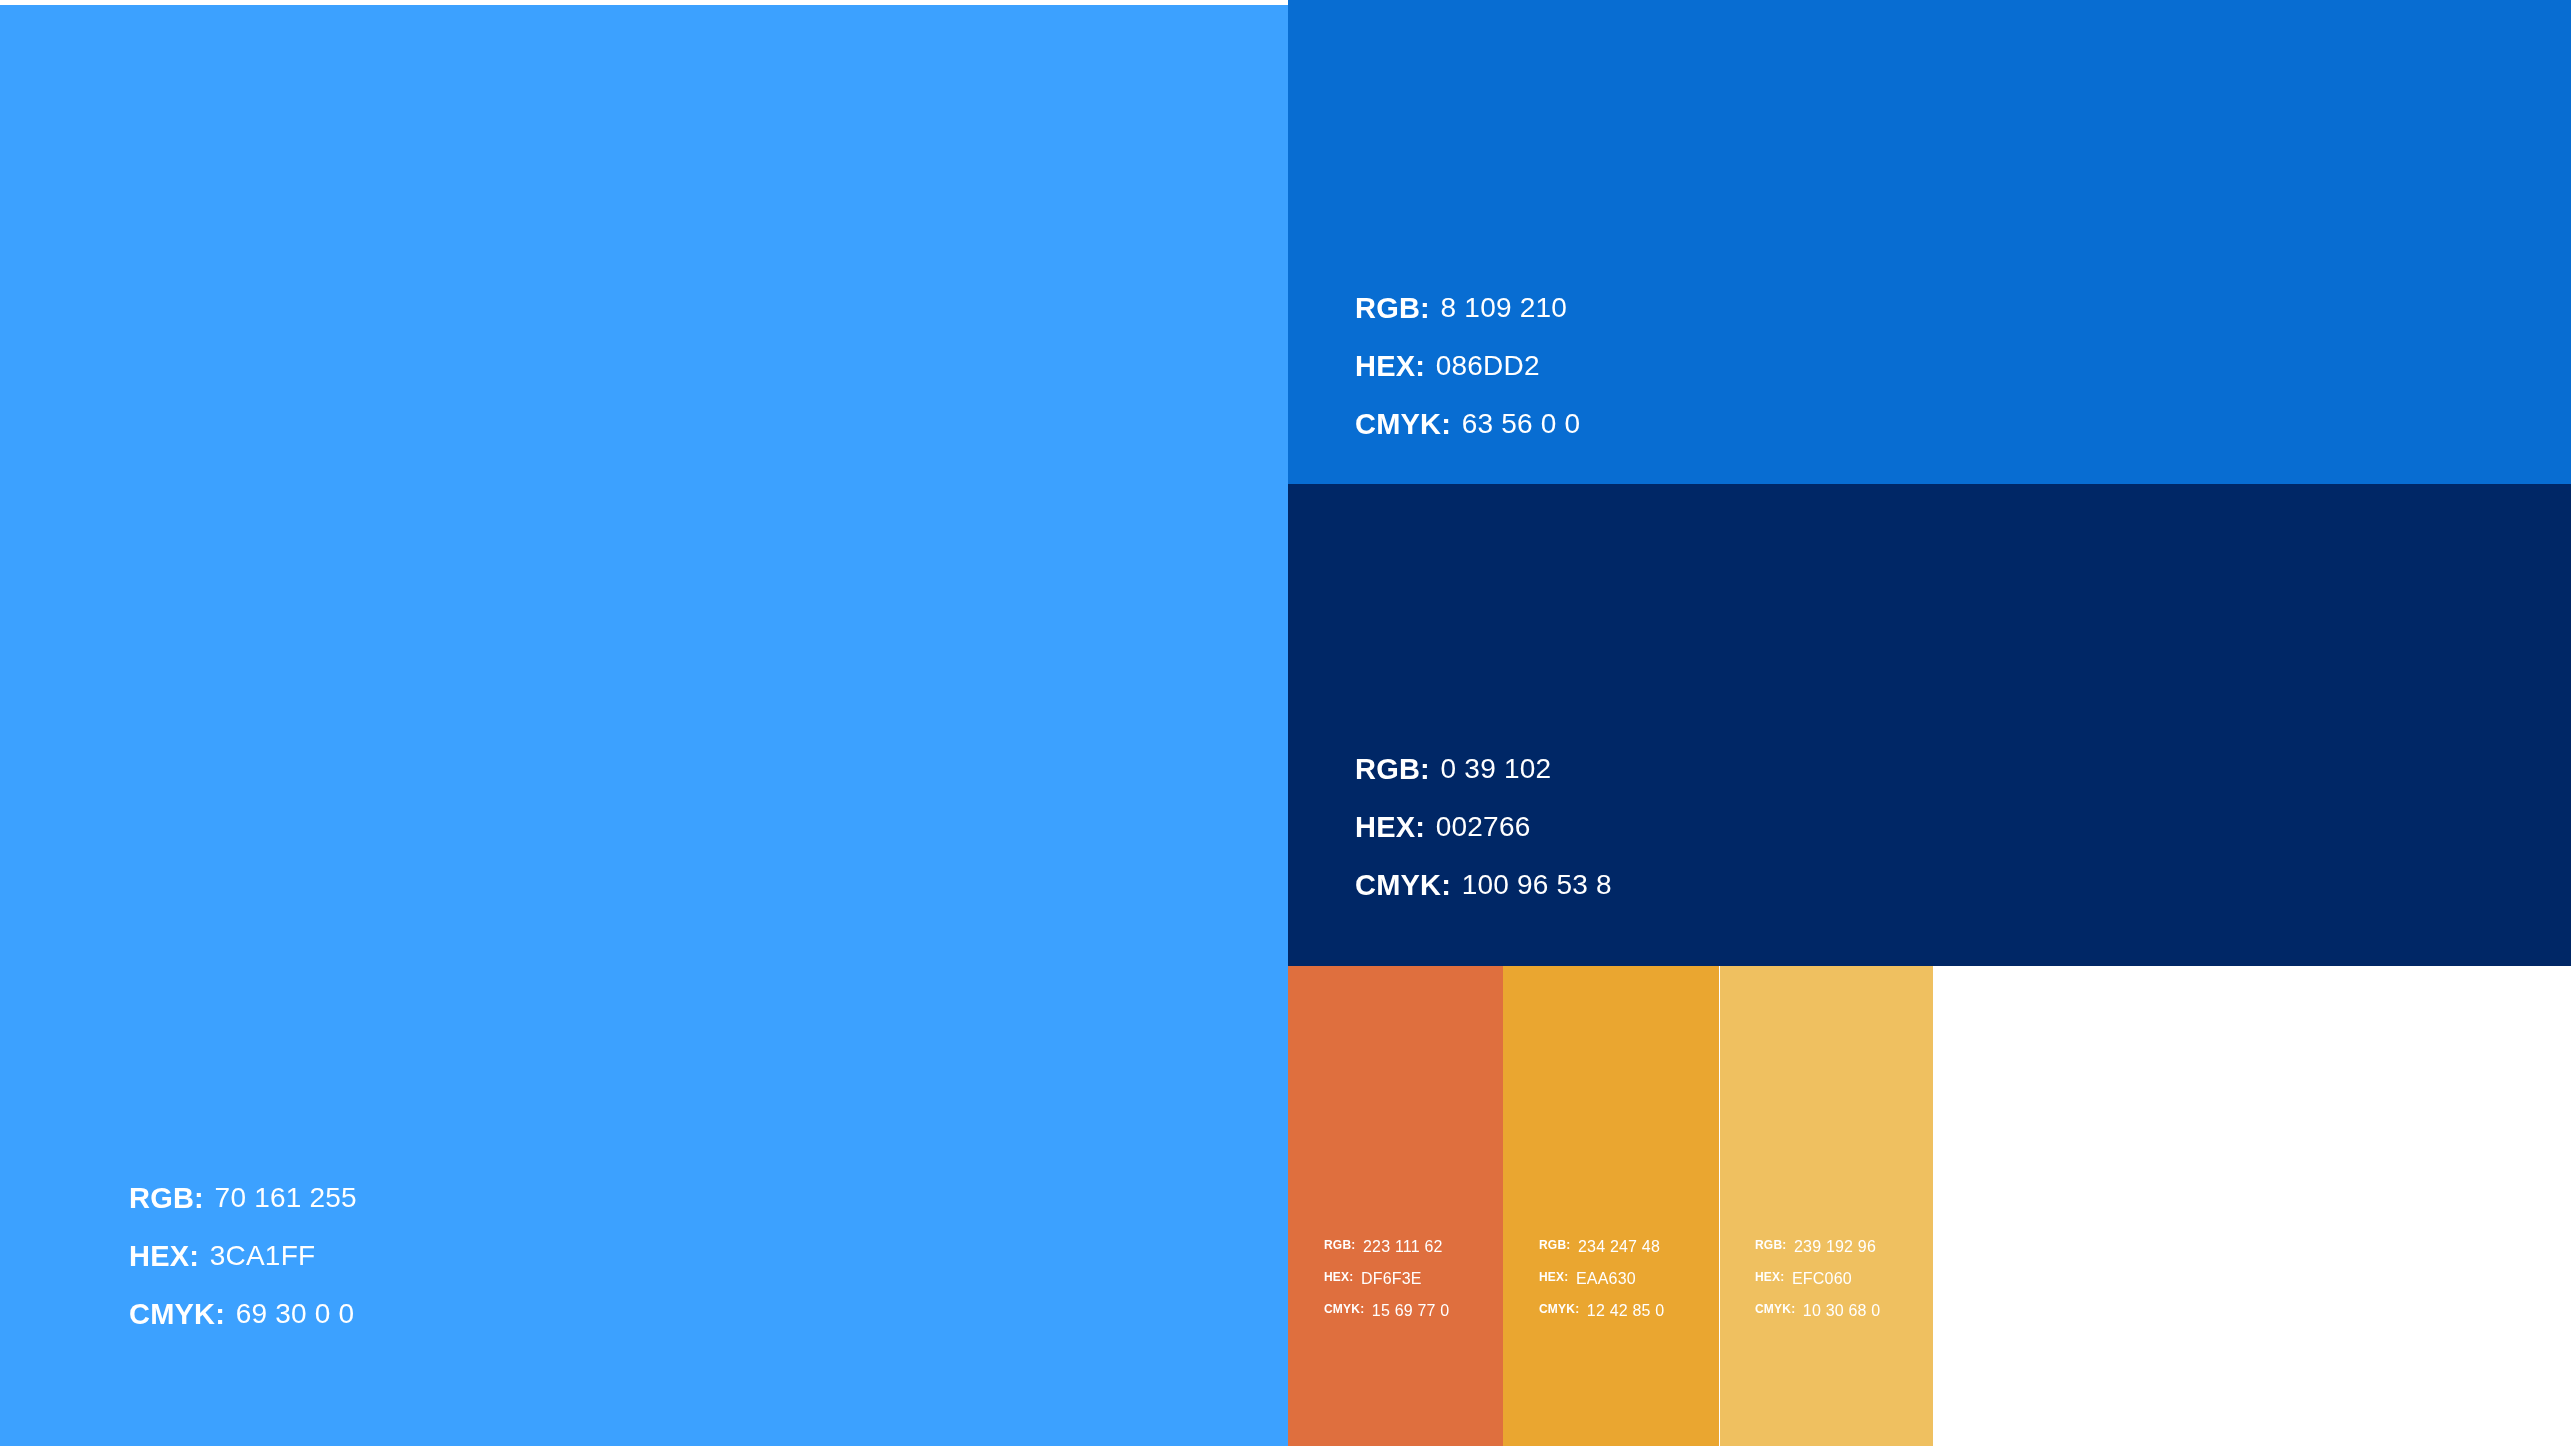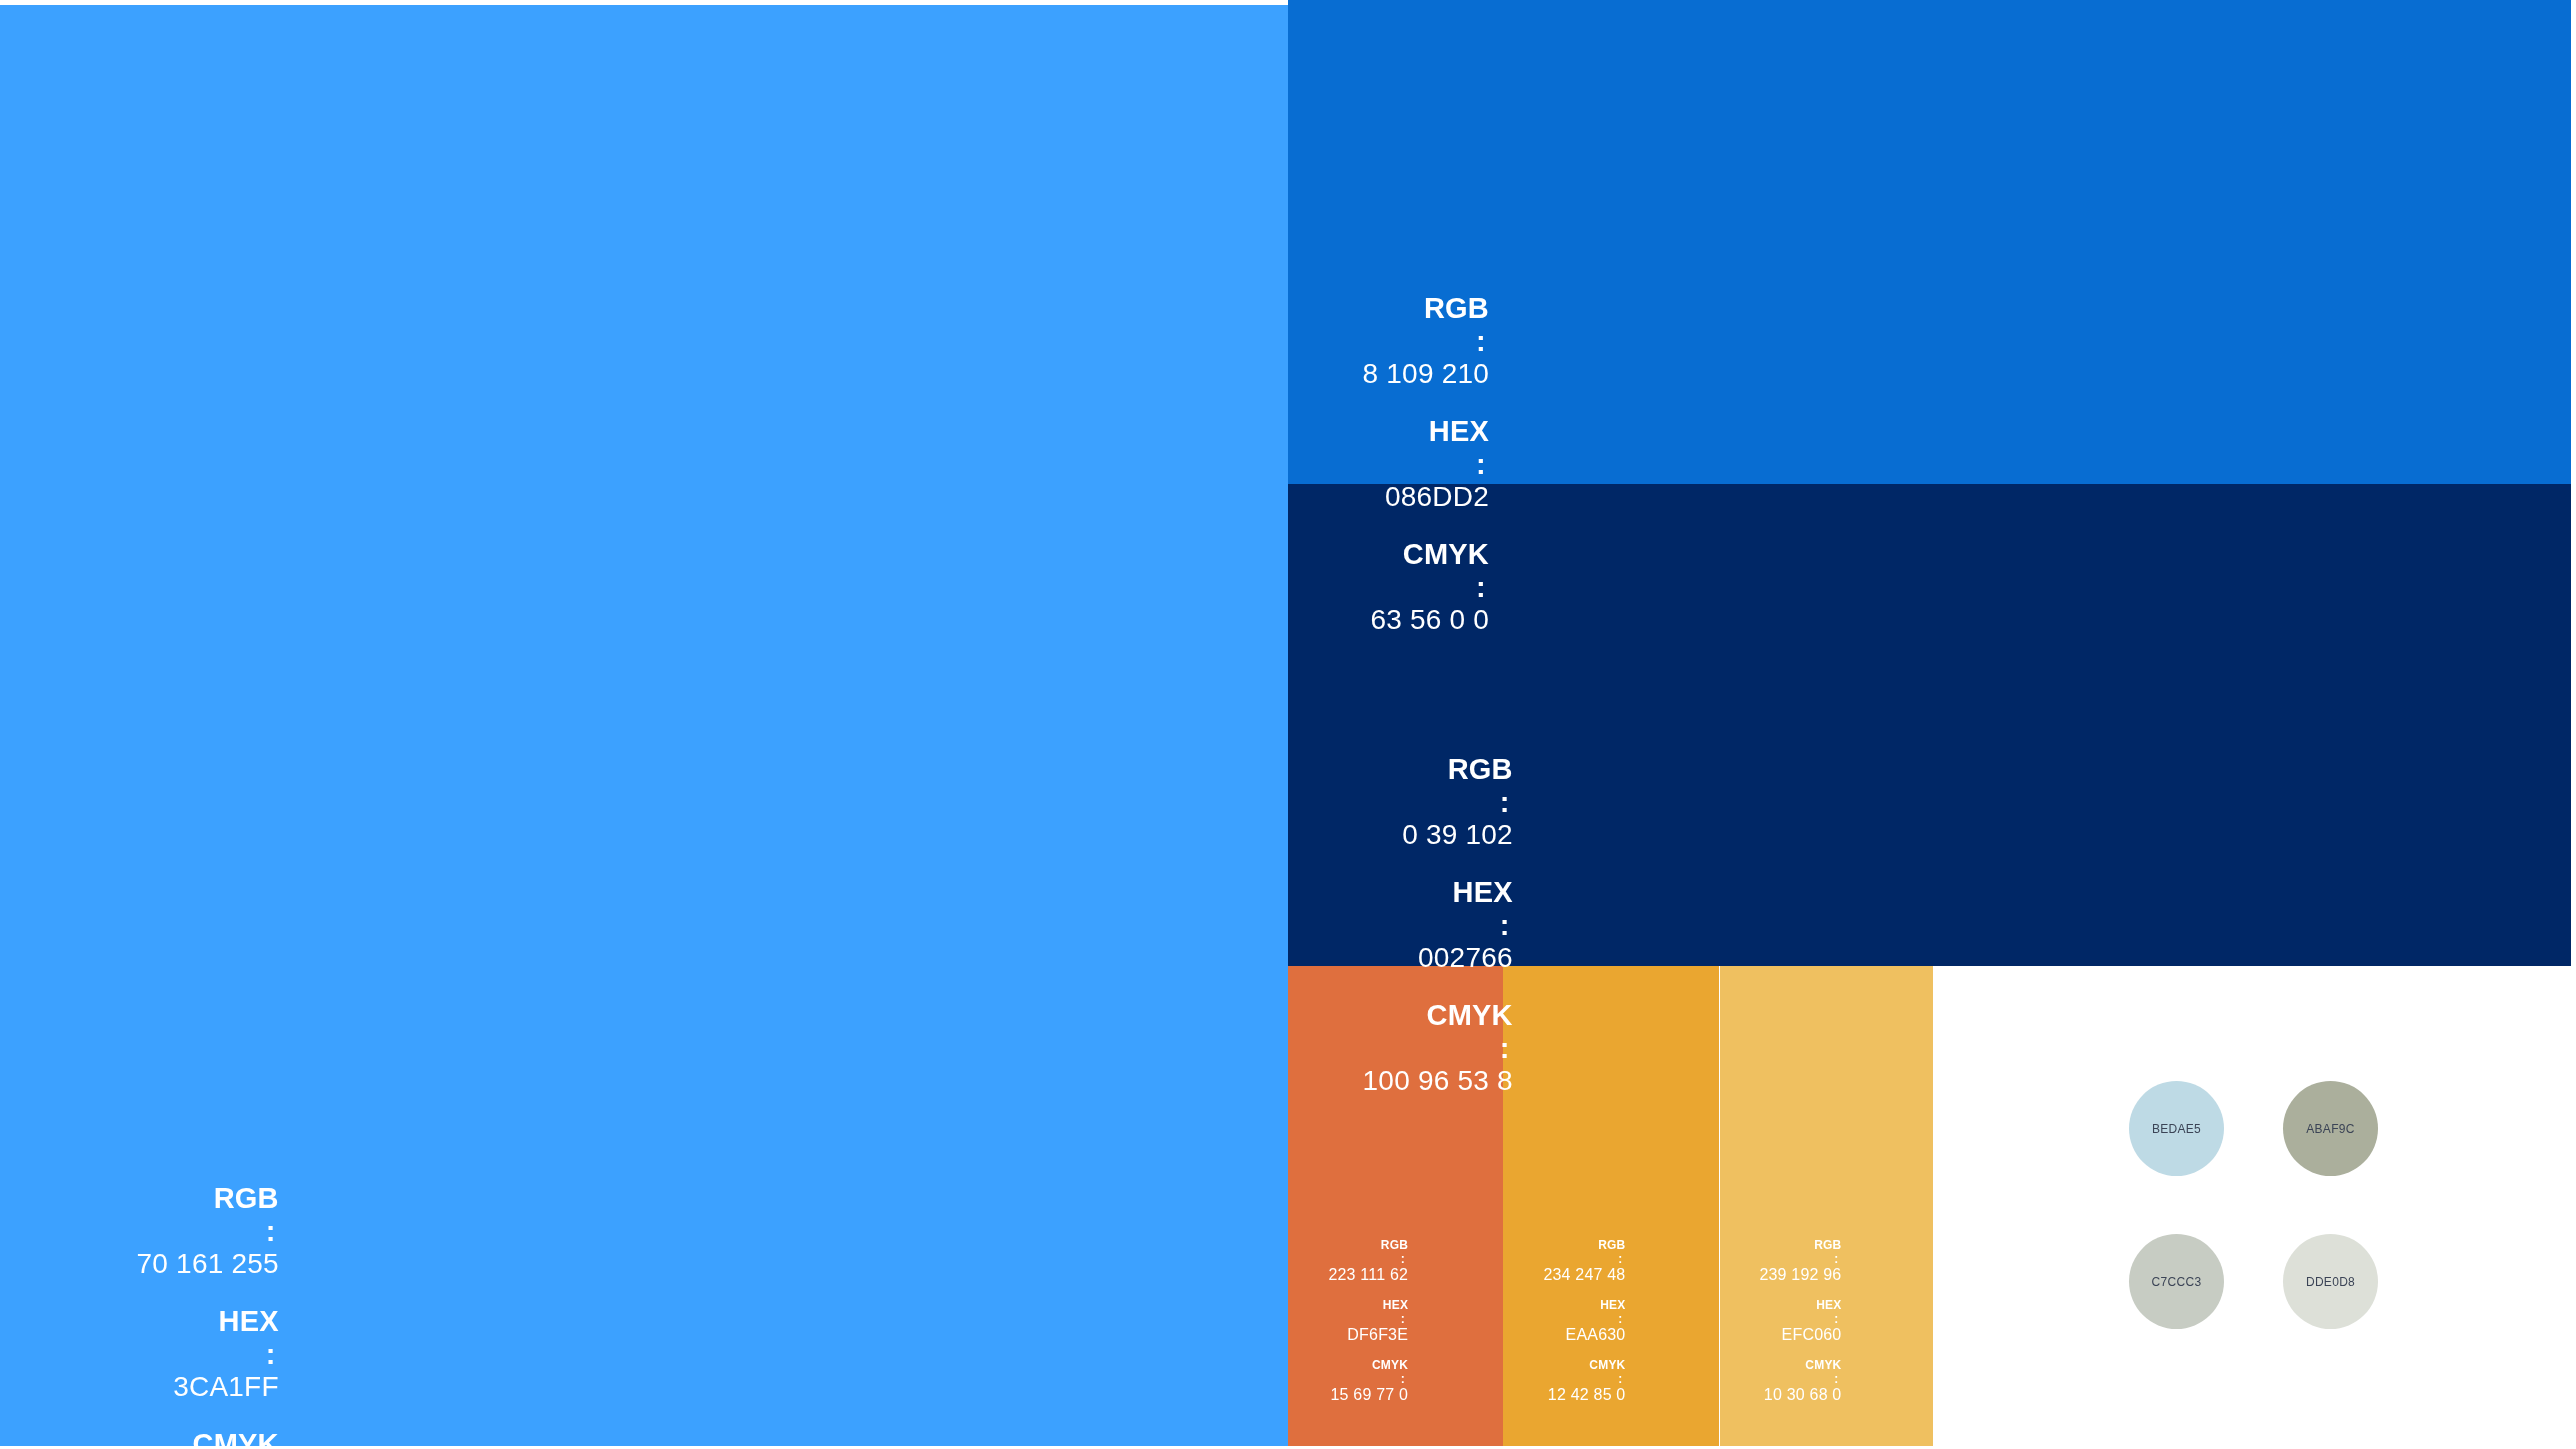--- a/index.html
+++ b/index.html
@@ -62,23 +62,22 @@
 
   
   .spec-block {
     position: absolute;
     color: #ffffff;
   }
   .spec-block.large { }
 
   .spec-row {
     display: flex;
-    align-items: flex-end;
+    align-items: flex-start;
     white-space: nowrap;
-    flex-direction: column;
   }
   .spec-block.large .spec-row { margin-bottom: 25px; }
   .spec-block.large .spec-row:last-child { margin-bottom: 0; }
 
   .spec-label {
     font-weight: 700;
     letter-spacing: 0.2px;
   }
   .spec-colon {
     font-weight: 700;
@@ -253,29 +252,15 @@
       <span class="spec-colon">:</span>
       <span class="spec-value">EFC060</span>
     </div>
     <div class="spec-row">
       <span class="spec-label">CMYK</span>
       <span class="spec-colon">:</span>
       <span class="spec-value">10 30 68 0</span>
     </div>
   </div>
 
-  <div class="chip-grid">
-    <div class="chip pos-0" style="background: rgb(190, 218, 229);">
-      <span class="chip-label" style="color: rgb(59, 68, 86);">BEDAE5</span>
-    </div>
-    <div class="chip pos-1" style="background: rgb(171, 175, 156);">
-      <span class="chip-label" style="color: rgb(59, 68, 86);">ABAF9C</span>
-    </div>
-    <div class="chip pos-2" style="background: rgb(199, 204, 195);">
-      <span class="chip-label" style="color: rgb(59, 68, 86);">C7CCC3</span>
-    </div>
-    <div class="chip pos-3" style="background: rgb(221, 224, 216);">
-      <span class="chip-label" style="color: rgb(59, 68, 86);">DDE0D8</span>
-    </div>
-  </div>
 
 </div>
 
 
 </body></html>

